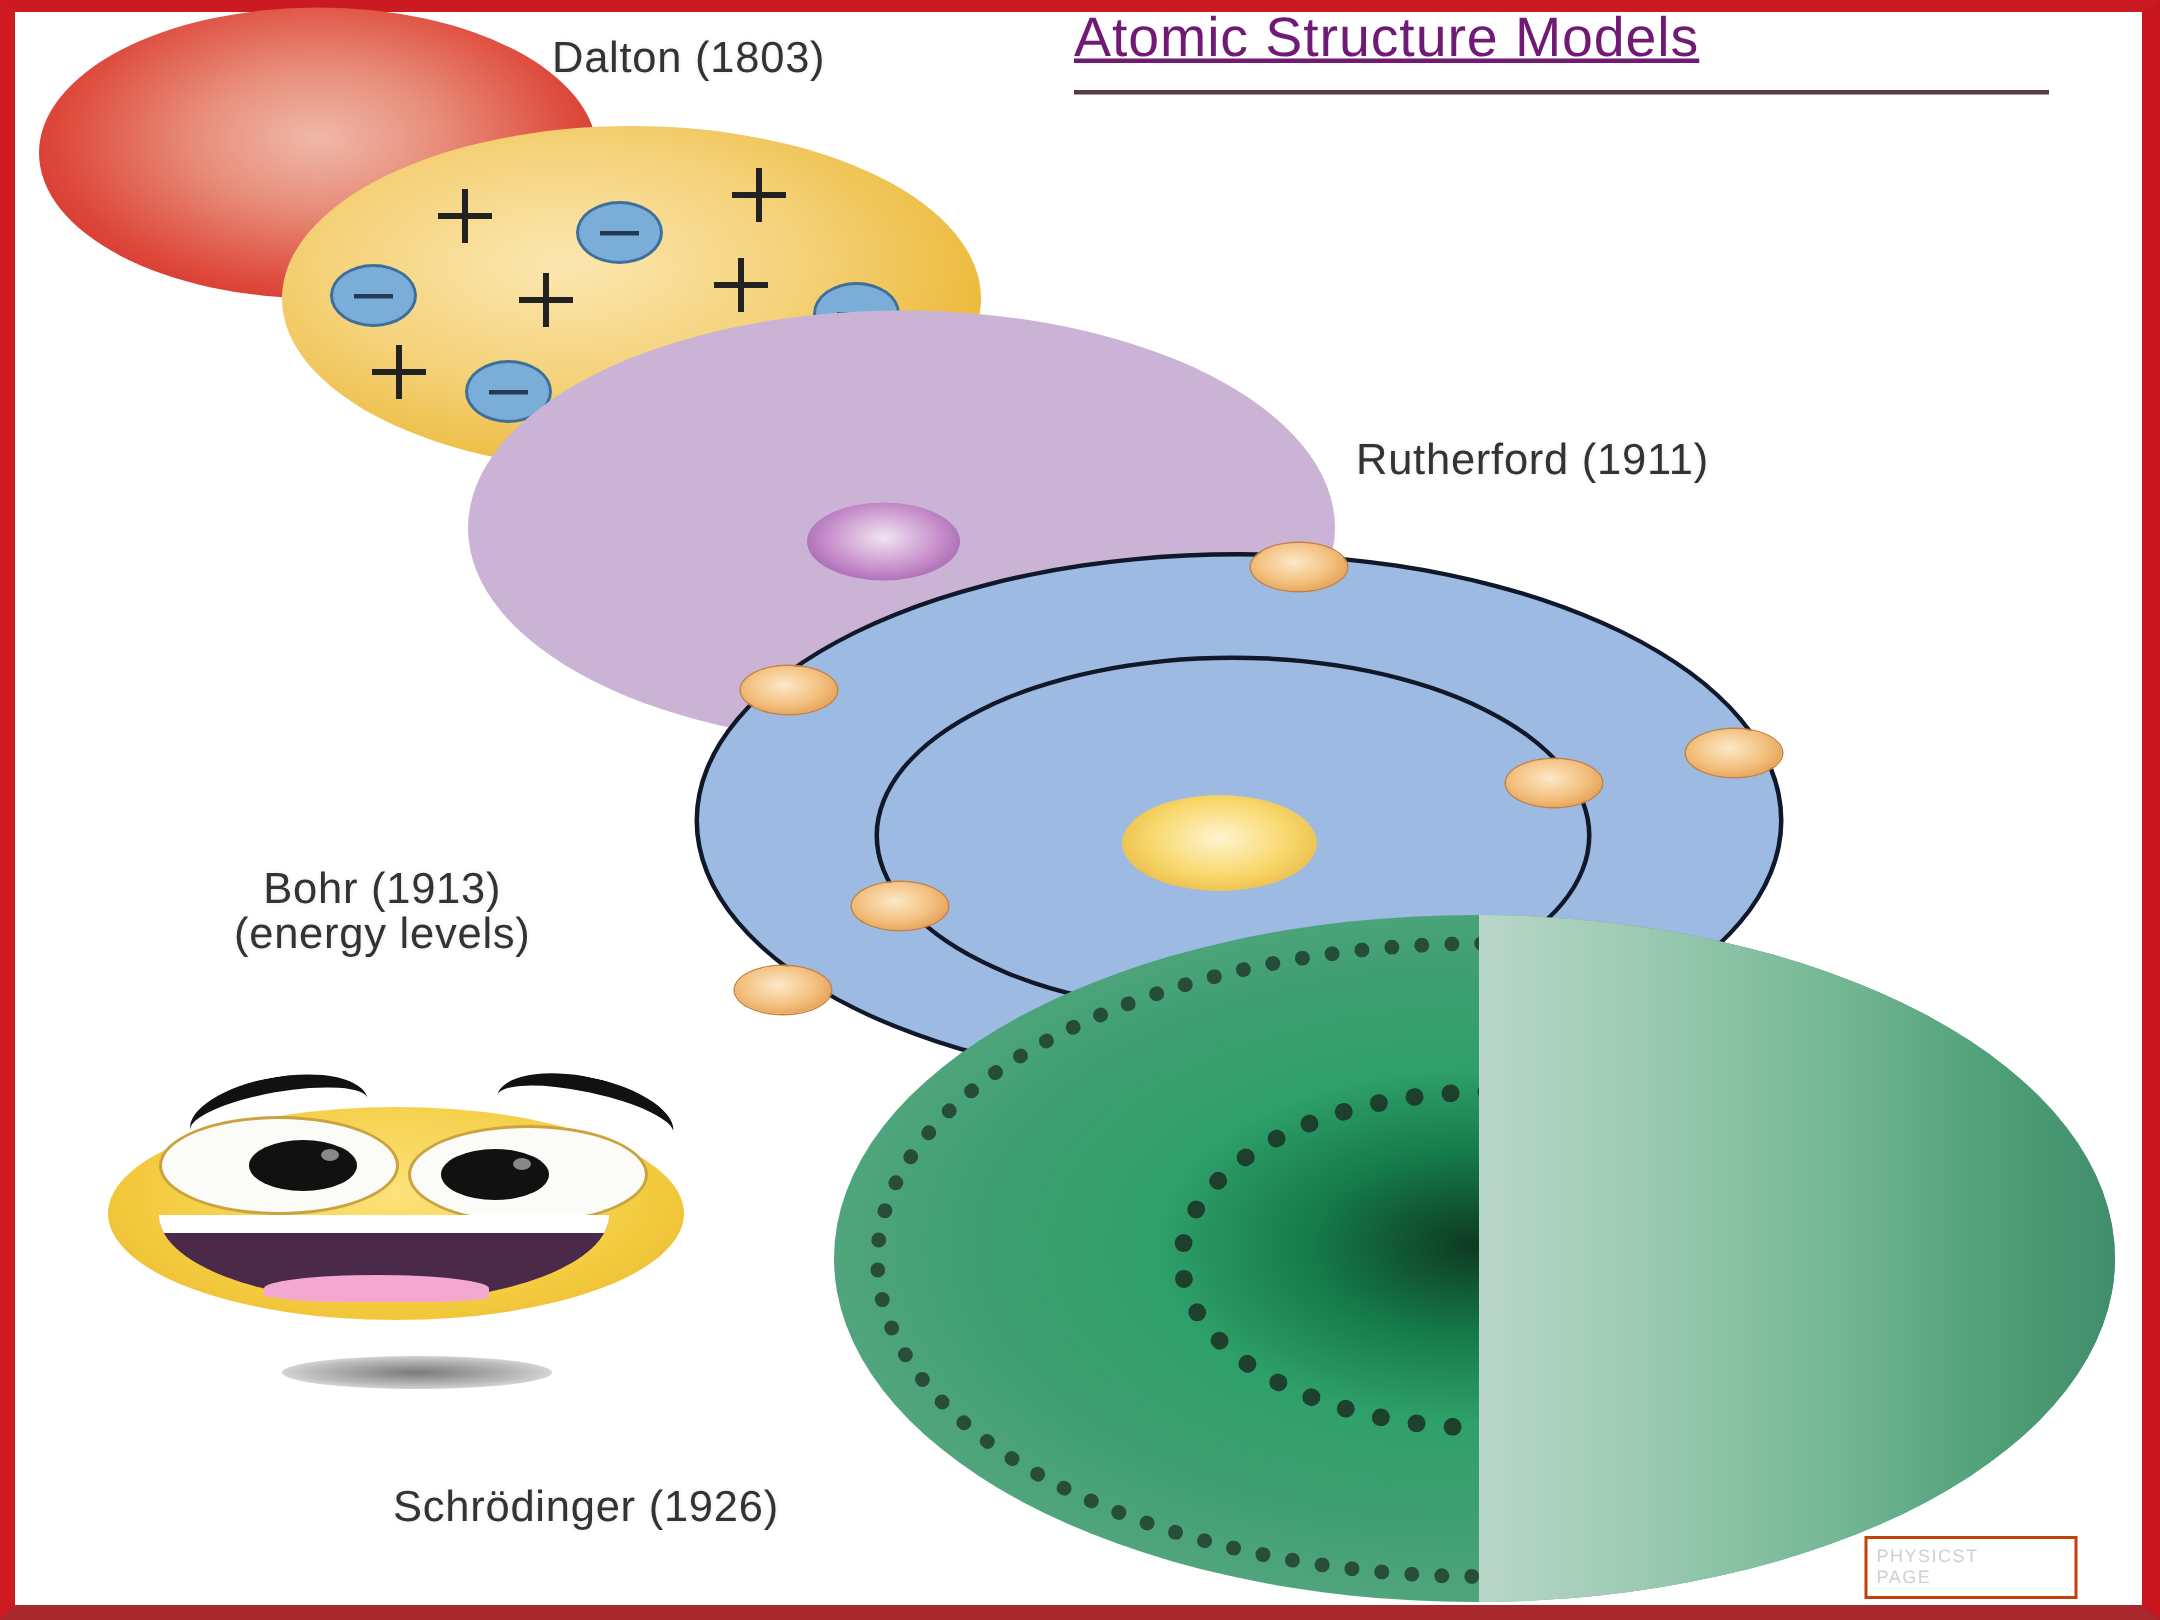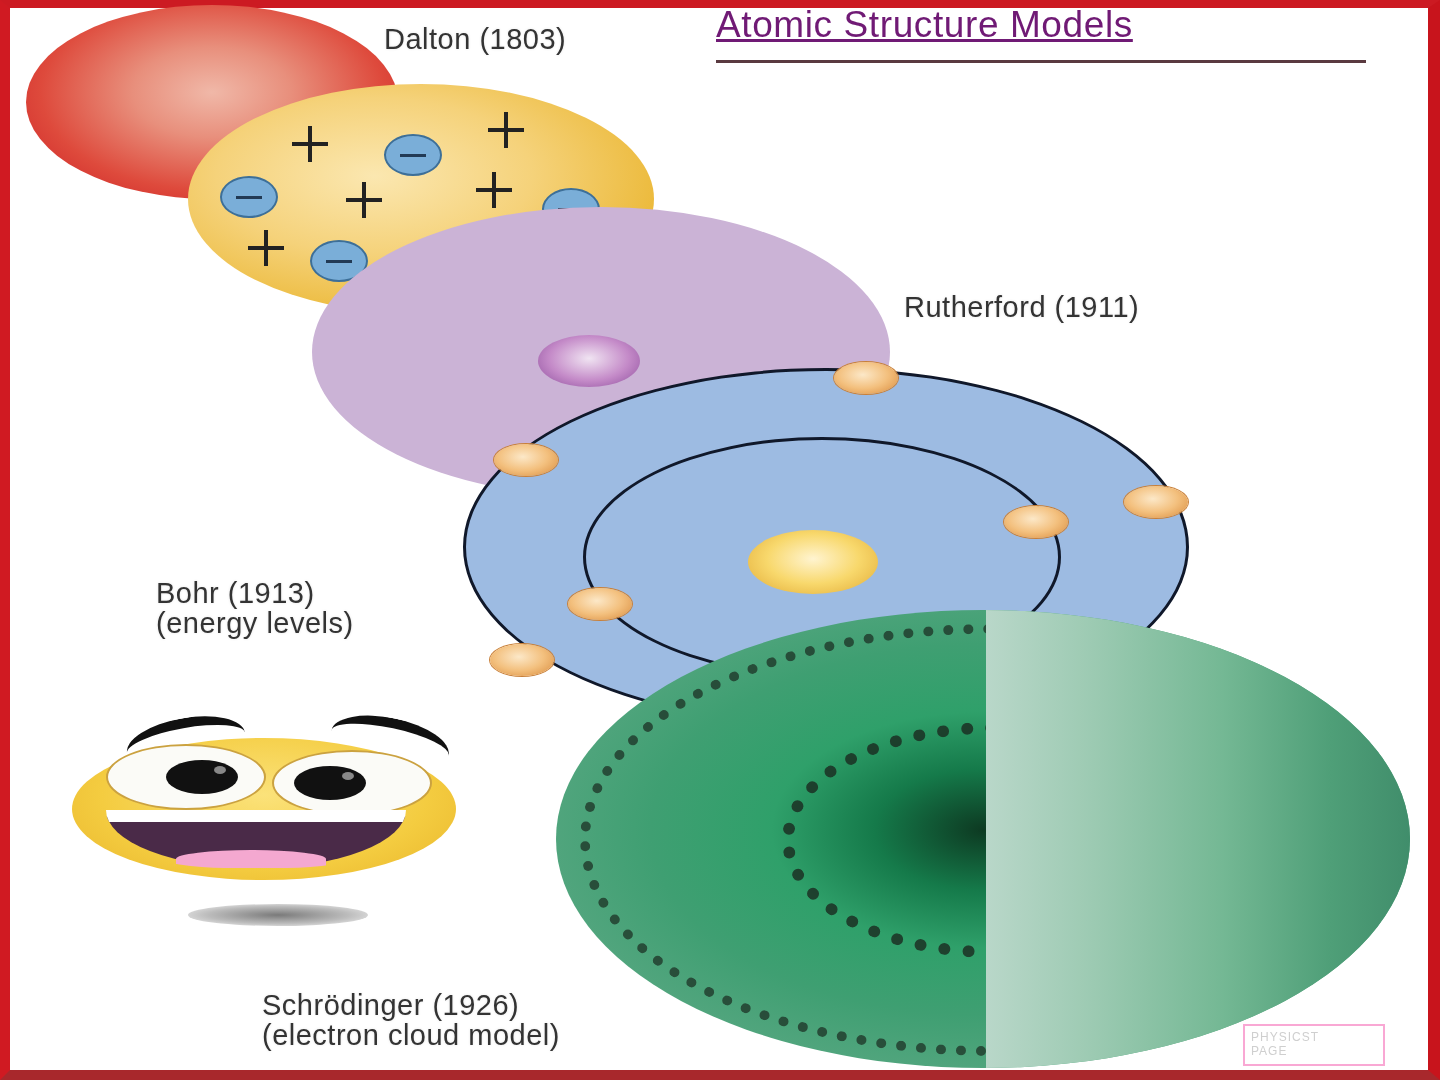--- a/index.html
+++ b/index.html
@@ -34,21 +34,21 @@
   .ring-dots { position:absolute; border-radius:50%; border:6px dotted #1b2a20; box-sizing:border-box; }
   .smiley { position:absolute; left:72px; top:738px; width:384px; height:142px; border-radius:50%;
     background:radial-gradient(ellipse at 50% 40%, #fbe27a 0%, #f4cc40 60%, #e8b42a 100%); filter:blur(0.3px); }
   .brow { position:absolute; width:120px; height:40px; border-top:10px solid #111; border-radius:50% 50% 0 0; }
   .eye { position:absolute; width:160px; height:66px; border-radius:50%; background:#fbfbf7; border:2px solid #cba240; box-sizing:border-box; }
   .pupil { position:absolute; width:72px; height:34px; border-radius:50%; background:#111; top:14px; }
   .pupil::after { content:""; position:absolute; right:12px; top:6px; width:12px; height:8px; border-radius:50%; background:#888; }
   .mouth { position:absolute; left:106px; top:810px; width:300px; height:58px; border-radius:0 0 150px 150px / 0 0 58px 58px; background:#4a2a48; border-top:12px solid #ffffff; box-sizing:border-box; overflow:hidden; }
   .tongue { position:absolute; left:70px; bottom:0; width:150px; height:18px; border-radius:50% 50% 0 0; background:#f4a8d0; }
   .shadow { position:absolute; left:188px; top:904px; width:180px; height:22px; border-radius:50%; background:radial-gradient(ellipse, #7a7a7a 0%, #bcbcbc 55%, rgba(255,255,255,0) 100%); }
-  .watermark { position:absolute; left:1243px; top:1024px; width:142px; height:42px; border:2px solid #f9a8d4; box-sizing:border-box; color:#cfcfcf; font-size:12px; line-height:14px; padding:4px 6px; letter-spacing:1px; }
+  .watermark { position:absolute; left:1243px; top:1024px; width:142px; height:42px; border:2px solid #c2410c; box-sizing:border-box; color:#cfcfcf; font-size:12px; line-height:14px; padding:4px 6px; letter-spacing:1px; }
 </style>
 </head>
 <body>
 
 <div class="frame"></div>
 
 <div class="dalton"></div>
 
 <div class="thomson">
   <div class="plus" style="left:104px;top:42px;"></div>
@@ -91,33 +91,32 @@
     <div class="pupil" style="left:20px;"></div>
   </div>
 <div class="mouth">
     <div class="tongue"></div>
   </div>
 <div class="shadow"></div>
 
 <div class="title">Atomic Structure Models</div>
 <div class="title-underline"></div>
 
-<div class="label" style="left:384px;top:24px;">
+<div class="label" style="left:368px;top:24px;">
   <span>Dalton (1803)</span>
 </div>
 <div class="label" style="left:666px;top:140px;">
 </div>
 <div class="label" style="left:904px;top:292px;">
   <div>Rutherford (1911)</div>
 </div>
-<div class="label" style="left:156px;top:578px;">
+<div class="label" style="left:156px;top:578px;text-align:center;">
   <div>Bohr (1913)</div>
   <div>(energy levels)</div>
 </div>
 <div class="label" style="left:262px;top:990px;">
   <div>Schrödinger (1926)</div>
-  <div>(electron cloud model)</div>
 </div>
 
 <div class="watermark">
   <div>PHYSICST</div>
   <div>PAGE</div>
 </div>
 
 </body></html>

